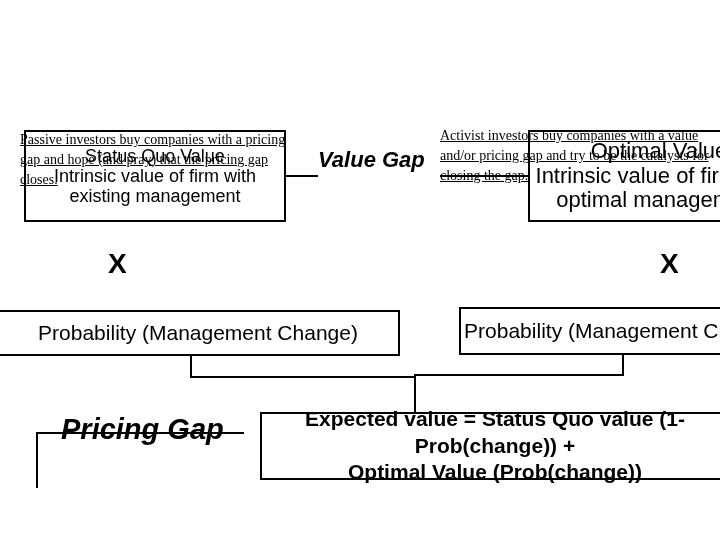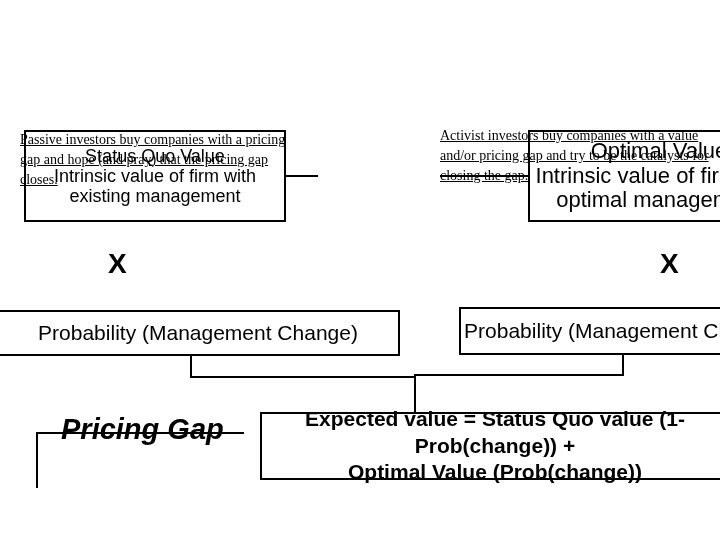--- a/index.html
+++ b/index.html
@@ -187,20 +187,21 @@
 
   <div class="box" id="box-prob-right">
     <span class="inner">Probability (Management Change)</span>
   </div>
 
   <div class="box" id="box-expected">
     <span class="inner" style="white-space:pre-line;">Expected value = Status Quo value (1- Prob(change)) +
 Optimal Value (Prob(change))</span>
   </div>
 
+  <div class="label" id="label-value-gap">Value Gap</div>
   <div class="label" id="label-pricing-gap">Pricing Gap</div>
   <div class="label" id="label-x-left">X</div>
   <div class="label" id="label-x-right">X</div>
 
   <div class="annot" id="annot-left">Passive investors buy companies with a pricing gap and hope (and pray) that the pricing gap closes.</div>
   <div class="annot" id="annot-right">Activist investors buy companies with a value and/or pricing gap and try to be the catalysts for closing the gap.</div>
 
 </div>
 
 </body></html>

